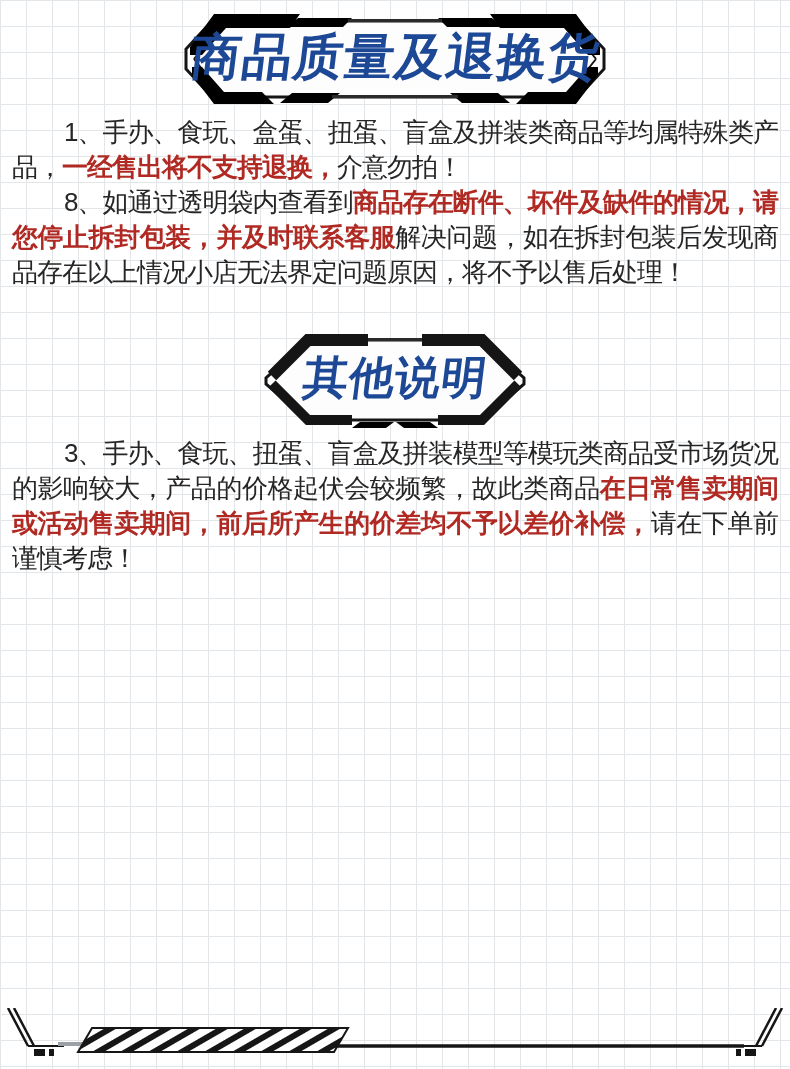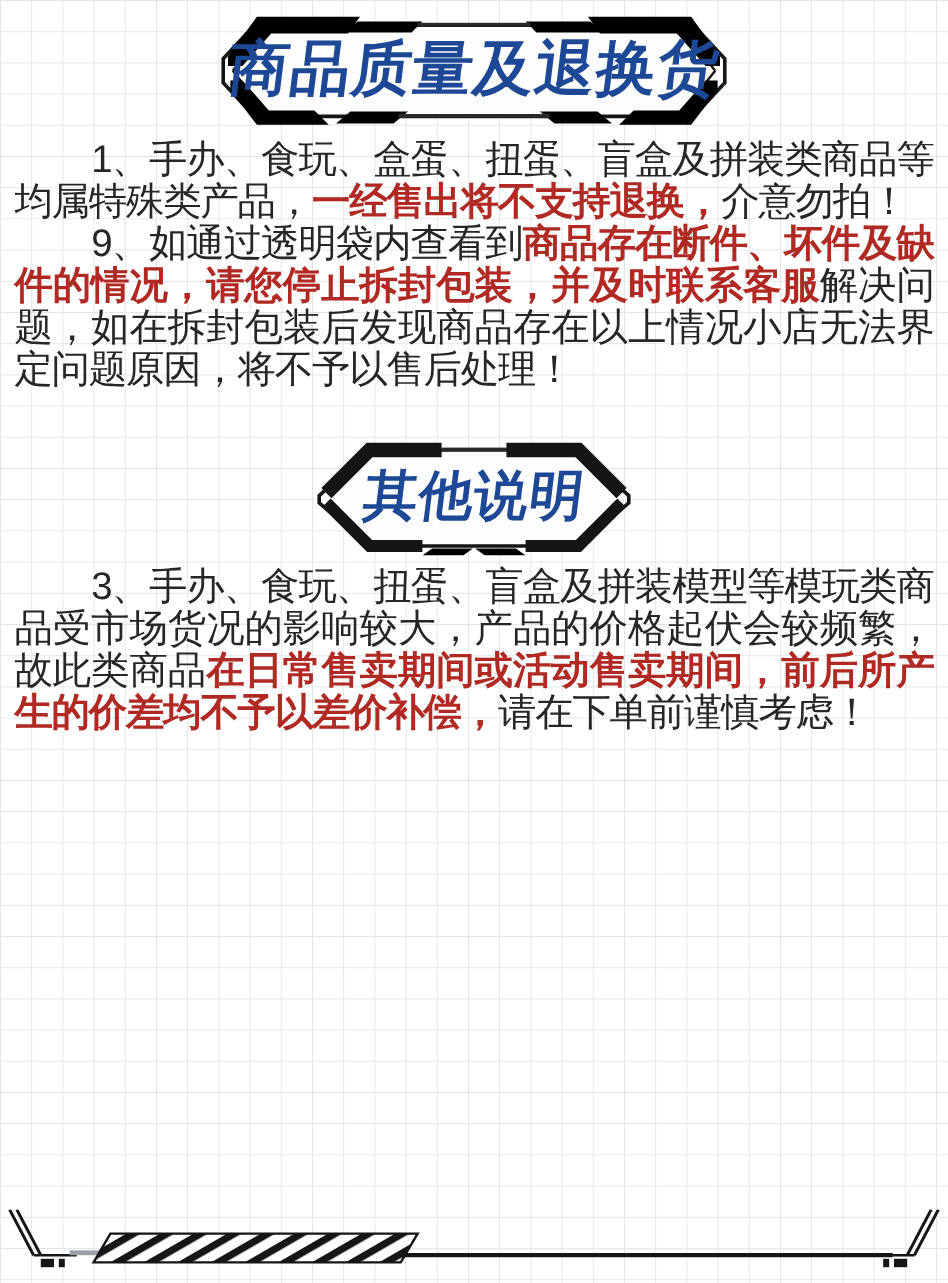--- a/index.html
+++ b/index.html
@@ -27,21 +27,21 @@
     padding-bottom:4px;box-sizing:border-box;
   }
   .badge1{width:446px;height:96px;margin:11px auto 0;}
   .badge1 .badge-title{font-size:50px;}
   .badge2{width:278px;height:96px;margin:42px auto 0;}
   .badge2 .badge-title{font-size:45px;}
   .text-block{margin-top:8px;}
   .para{
     margin:0;padding:0 12px;
     text-indent:2em;
-    font-size:32px;line-height:35px;
+    font-size:26px;line-height:35px;
     letter-spacing:-1px;
     color:#262626;
     text-align:justify;
   }
   .seg-red{color:#b02a23;font-weight:700;}
   .seg-normal{color:#262626;font-weight:400;}
   .bottom-decor{position:absolute;left:0;top:1008px;width:790px;height:58px;}
   .bottom-decor svg{display:block;width:790px;height:58px;}
 </style>
 </head>
@@ -71,21 +71,21 @@
       <polygon points="404,93 344,93 356,81 394,81 416,56 426,56 426,64"></polygon>
       <polygon points="326,82 278,82 290,92 338,92"></polygon>
 
       <rect x="160" y="84" width="126" height="3" fill="#2a2a2a"></rect>
     </svg>
     <div class="badge-title">商品质量及退换货</div>
   </header>
 
   <div class="text-block">
       <p class="para"><span class="seg-normal">1、手办、食玩、盒蛋、扭蛋、盲盒及拼装类商品等均属特殊类产品，</span><span class="seg-red">一经售出将不支持退换，</span><span class="seg-normal">介意勿拍！</span></p>
-      <p class="para"><span class="seg-normal">9、如通过透明袋内查看到</span><span class="seg-red">商品存在断件、坏件及缺件的情况，请您停止拆封包装，并及时联系客服</span><span class="seg-normal">解决问题，如在拆封包装后发现商品存在以上情况小店无法界定问题原因，将不予以售后处理！</span></p>
+      <p class="para"><span class="seg-normal">8、如通过透明袋内查看到</span><span class="seg-red">商品存在断件、坏件及缺件的情况，请您停止拆封包装，并及时联系客服</span><span class="seg-normal">解决问题，如在拆封包装后发现商品存在以上情况小店无法界定问题原因，将不予以售后处理！</span></p>
     </div>
 
   <header class="badge badge2">
     <svg viewBox="0 0 278 96" aria-hidden="true">
 
       <polygon points="52,8 226,8 268,46 268,52 226,88 52,88 10,52 10,46" fill="#fdfdfd" stroke="#151515" stroke-width="3"></polygon>
 
       <path d="M16,44 L52,8 L112,8" fill="none" stroke="#151515" stroke-width="12"></path>
       <path d="M166,8 L226,8 L262,44" fill="none" stroke="#151515" stroke-width="12"></path>
       <path d="M16,52 L52,88 L96,88" fill="none" stroke="#151515" stroke-width="10"></path>

